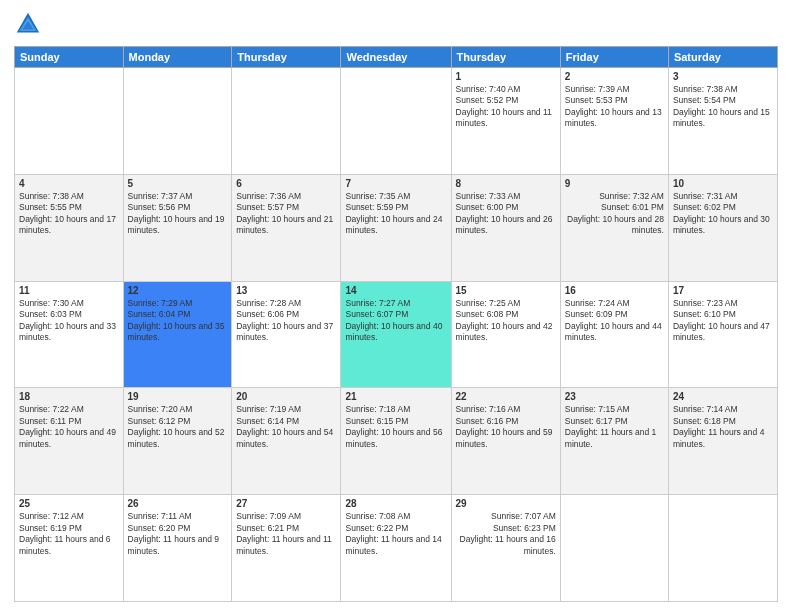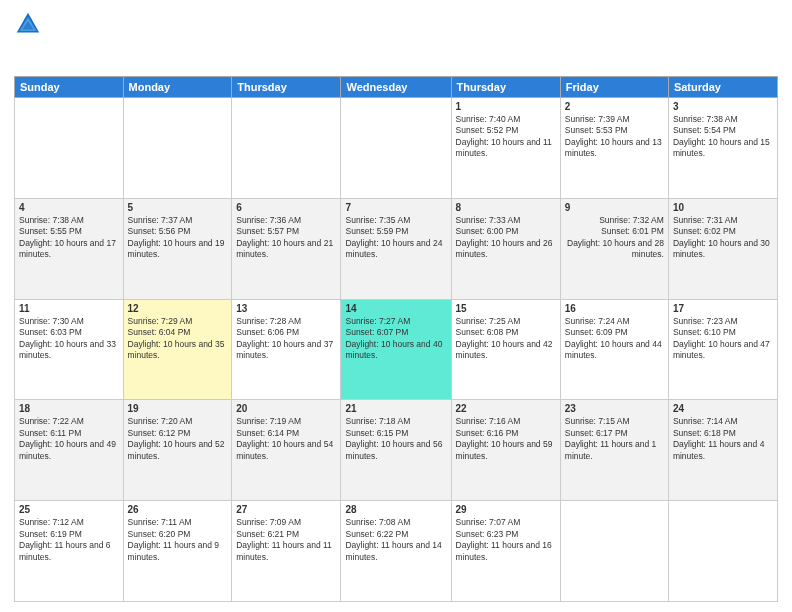--- a/index.html
+++ b/index.html
@@ -9,21 +9,20 @@
       width: 792px;
       height: 612px;
       overflow: hidden;
     }
     .page {
       width: 792px;
       height: 612px;
       padding: 10px 14px;
       display: flex;
       flex-direction: column;
-      gap: 30px;
     }
     .header {
       display: flex;
       justify-content: space-between;
       align-items: flex-start;
       margin-bottom: 8px;
     }
     .logo {
       display: flex;
       align-items: center;
@@ -202,21 +201,21 @@
 Daylight: 10 hours and 30 minutes.</div>
           </td>
         </tr>
         <tr>
           <td style="background-color: rgb(255, 255, 255);">
             <span class="day-number">11</span>
             <div class="day-info" style="white-space: pre-line;">Sunrise: 7:30 AM
 Sunset: 6:03 PM
 Daylight: 10 hours and 33 minutes.</div>
           </td>
-          <td style="background-color: #fef9c3;">
+          <td style="background-color: #3b82f6;">
             <span class="day-number">12</span>
             <div class="day-info" style="white-space: pre-line;">Sunrise: 7:29 AM
 Sunset: 6:04 PM
 Daylight: 10 hours and 35 minutes.</div>
           </td>
           <td style="background-color: rgb(255, 255, 255);">
             <span class="day-number">13</span>
             <div class="day-info" style="white-space: pre-line;">Sunrise: 7:28 AM
 Sunset: 6:06 PM
 Daylight: 10 hours and 37 minutes.</div>
@@ -310,21 +309,21 @@
 Daylight: 11 hours and 11 minutes.</div>
           </td>
           <td style="background-color: rgb(255, 255, 255);">
             <span class="day-number">28</span>
             <div class="day-info" style="white-space: pre-line;">Sunrise: 7:08 AM
 Sunset: 6:22 PM
 Daylight: 11 hours and 14 minutes.</div>
           </td>
           <td style="background-color: rgb(255, 255, 255);">
             <span class="day-number">29</span>
-            <div class="day-info" style="white-space: pre-line;">Sunrise: 7:07 AM
+            <div class="day-info" style="white-space: pre-line; text-align: right;">Sunrise: 7:07 AM
 Sunset: 6:23 PM
 Daylight: 11 hours and 16 minutes.</div>
           </td>
           <td class="empty" style="background-color: rgb(255, 255, 255);"></td>
           <td class="empty" style="background-color: rgb(255, 255, 255);"></td>
         </tr>
       </tbody>
   </table>
 </div>
 

